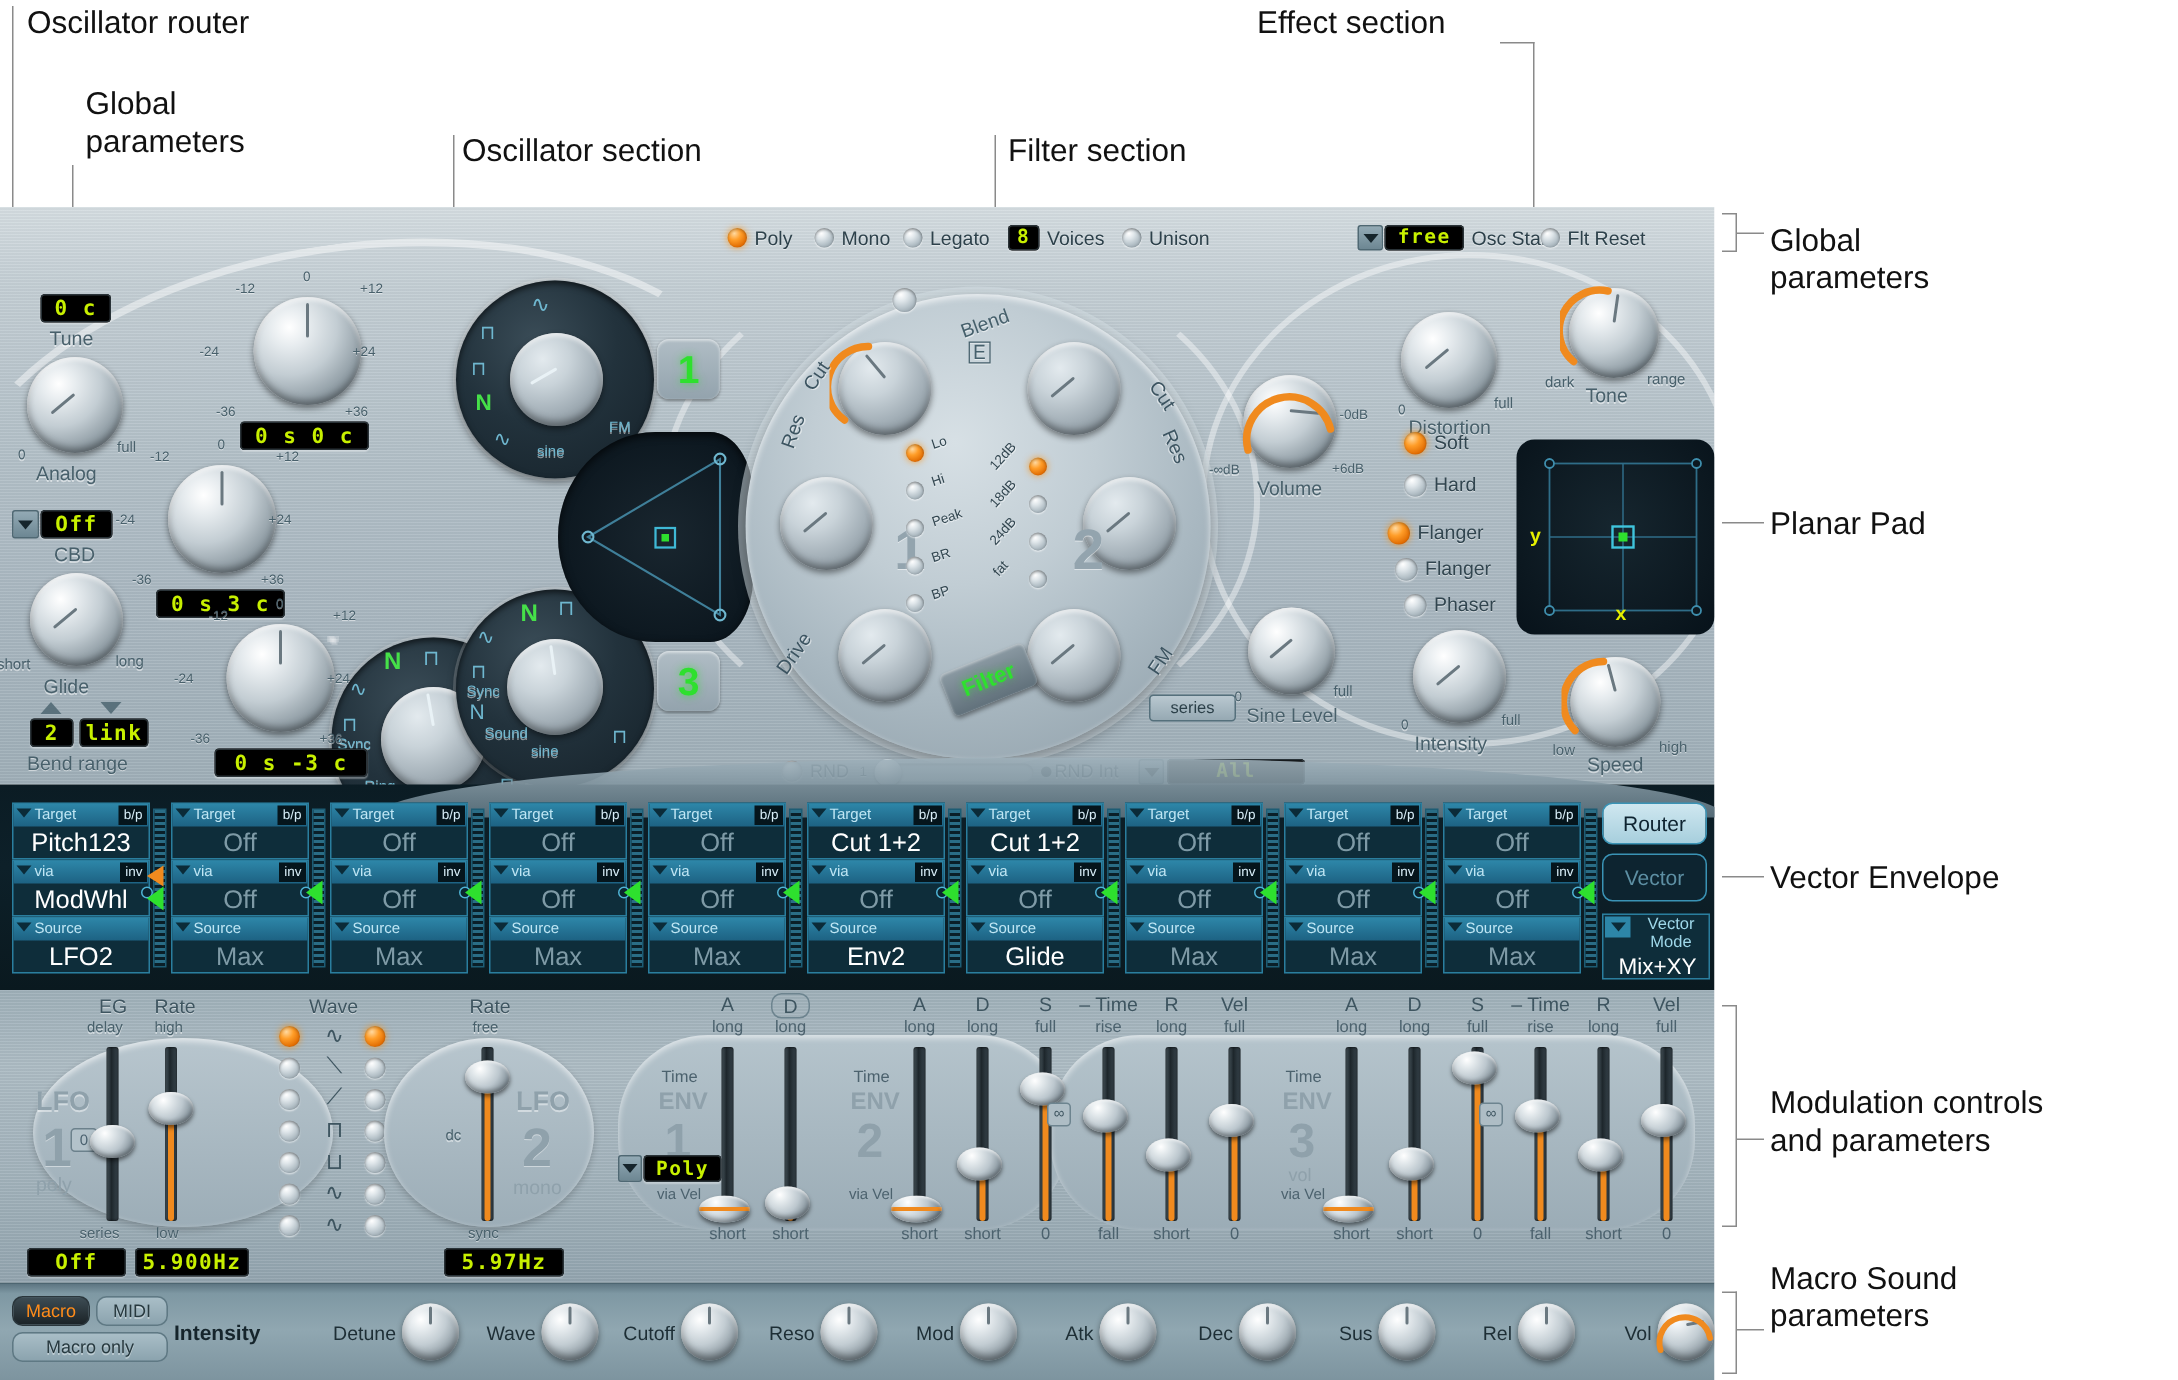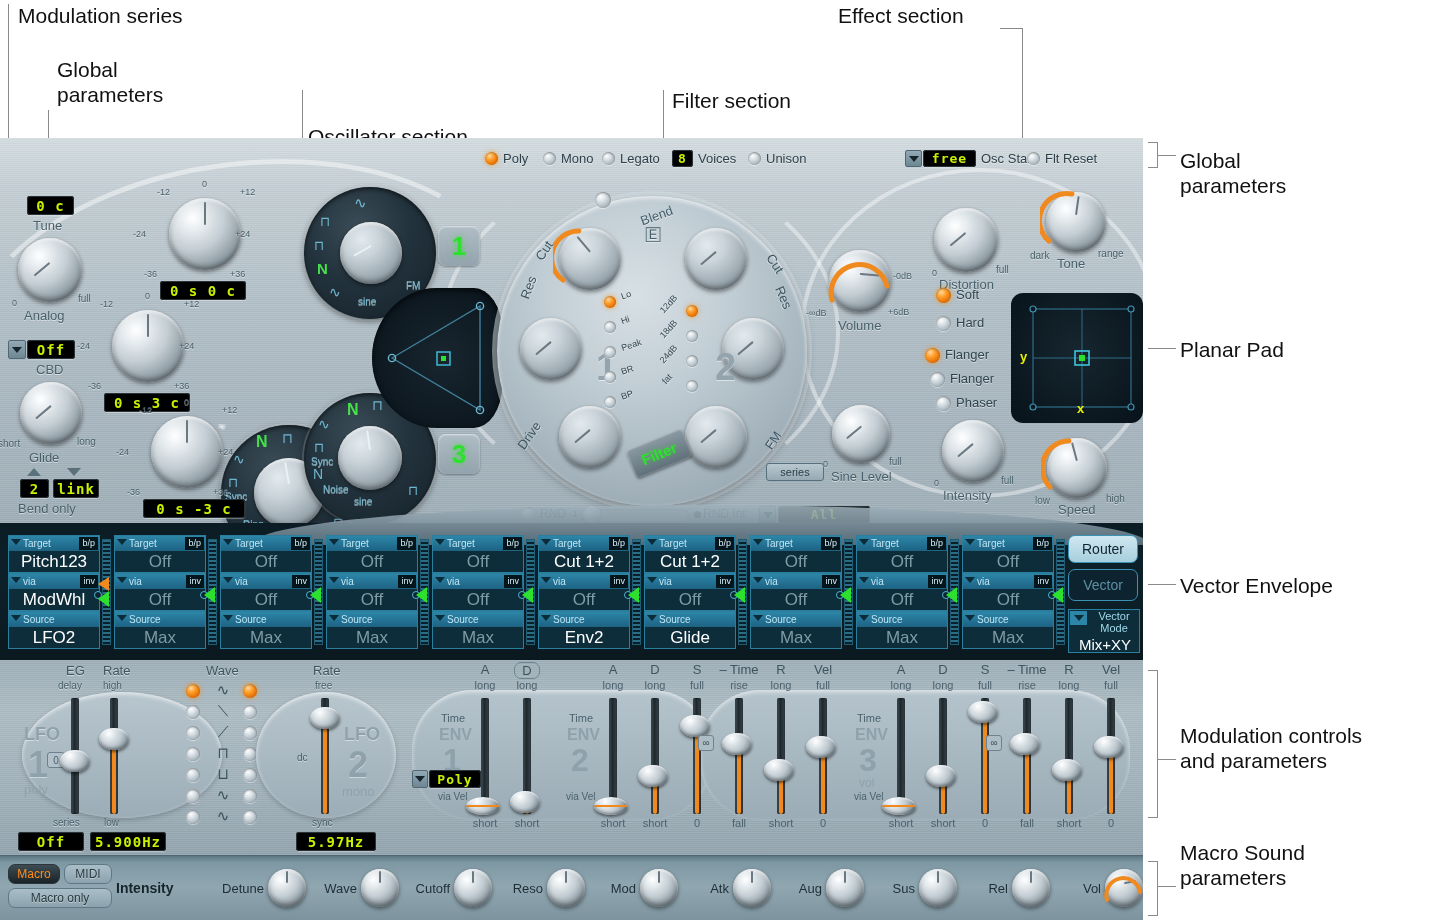--- a/index.html
+++ b/index.html
@@ -234,28 +234,28 @@
   .planar {
     position: absolute;
     background: radial-gradient(ellipse at 50% 45%, #16262f 0%, #0c1820 70%, #07121a 100%);
     border-radius: 12px;
   }
 </style>
 </head>
 <body>
 
 <div>
-  <div class="annot" style="left:18px; top:3px;">Modulation series</div>
+  <div class="annot" style="left:18px; top:3px;">Oscillator router</div>
   <div class="leader v" style="left:8px; top:4px; height:134px;"></div>
 
   <div class="annot" style="left:57px; top:57px;">Global
 parameters</div>
   <div class="leader v" style="left:48px; top:110px; height:28px;"></div>
 
-  <div class="annot" style="left:308px; top:88px;margin-top:36px;">Oscillator section</div>
+  <div class="annot" style="left:308px; top:88px;">Oscillator section</div>
   <div class="leader v" style="left:302px; top:90px; height:78px;"></div>
 
   <div class="annot" style="left:672px; top:88px;">Filter section</div>
   <div class="leader v" style="left:663px; top:90px; height:118px;"></div>
 
   <div class="annot" style="left:838px; top:3px;">Effect section</div>
   <div class="leader v" style="left:1022px; top:28px; height:152px;"></div>
   <div class="leader h" style="left:1000px; top:28px; width:23px;"></div>
 
   <div class="annot" style="left:1180px; top:148px;">Global
@@ -331,21 +331,21 @@
         <div class="ptr" style="transform:rotate(-130deg);"></div>
       </div>
       <div class="cap sm" style="left:-2px; top:300px;">short</div>
       <div class="cap sm" style="left:77px; top:298px;">long</div>
       <div class="cap" style="left:29px; top:312px; font-size:13px;">Glide</div>
 
       <div style="position:absolute;left:27px;top:330px;width:0;height:0;border-left:7px solid transparent;border-right:7px solid transparent;border-bottom:8px solid #5a717c;"></div>
       <div style="position:absolute;left:67px;top:330px;width:0;height:0;border-left:7px solid transparent;border-right:7px solid transparent;border-top:8px solid #5a717c;"></div>
       <div class="lcd" style="left:20px; top:341px; width:29px; height:19px; font-size:14px;">2</div>
       <div class="lcd" style="left:53px; top:341px; width:46px; height:19px; font-size:14px;">link</div>
-      <div class="cap" style="left:18px; top:363px; font-size:13px;">Bend only</div>
+      <div class="cap" style="left:18px; top:363px; font-size:13px;">Bend range</div>
     </div>
 
     <div>
       <div class="knob" style="left:169px; top:60px; width:72px; height:72px;">
         <div class="ptr" style="transform:rotate(0deg);"></div>
       </div>
       <div class="cap xs" style="left:202px; top:41px;">0</div>
       <div class="cap xs" style="left:157px; top:49px;">-12</div>
       <div class="cap xs" style="left:240px; top:49px;">+12</div>
       <div class="cap xs" style="left:133px; top:91px;">-24</div>
@@ -424,21 +424,21 @@
       <div class="oscdisc" style="left:304px; top:255px; width:132px; height:132px;"></div>
       <div class="knob dark" style="left:338px; top:288px; width:64px; height:64px;">
         <div class="ptr" style="transform:rotate(-8deg); background:#e9f2f6;"></div>
       </div>
       <div class="osclab grn" style="left:347px; top:263px; font-size:16px; font-weight:bold;">N</div>
       <div class="osclab" style="left:372px; top:259px; font-size:14px;">⊓</div>
       <div class="osclab" style="left:318px; top:278px; font-size:14px;">∿</div>
       <div class="osclab" style="left:314px; top:302px; font-size:13px;">⊓</div>
       <div class="cap sm" style="left:311px; top:318px; color:#6fb7cf;">Sync</div>
       <div class="osclab" style="left:313px; top:328px; font-size:14px;">Ν</div>
-      <div class="cap sm" style="left:323px; top:346px; color:#6fb7cf;">Noise</div>
+      <div class="cap sm" style="left:323px; top:346px; color:#6fb7cf;">Sound</div>
       <div class="cap sm" style="left:354px; top:358px; color:#6fb7cf;">sine</div>
       <div class="osclab" style="left:408px; top:345px; font-size:13px;">⊓</div>
 
       <div style="position:absolute;left:438px;top:296px;width:42px;height:40px;border-radius:8px;background:linear-gradient(180deg,#b0bdc5,#93a3ad);box-shadow:inset 0 1px 2px rgba(255,255,255,.6), 0 1px 2px rgba(0,0,0,.35);">
         <div style="color:#2ee02e;font-size:26px;font-weight:bold;text-align:center;line-height:40px;text-shadow:0 0 6px rgba(46,224,46,.7);">3</div>
       </div>
     </div>
 
     <div style="position:absolute;left:372px;top:150px;width:130px;height:140px;background:radial-gradient(ellipse at 55% 50%, #19262f 0%, #0d1820 70%, #08121a 100%);border-radius:50% 22% 22% 50%/50% 30% 30% 50%;box-shadow:inset 0 2px 6px rgba(0,0,0,.7);">
       <svg width="130" height="140">
@@ -1103,21 +1103,21 @@
           <div class="ptr" style="transform:rotate(0deg);"></div>
         </div>
         <div style="position: absolute; left: 584px; top: 25px; width: 52px; text-align: right; color: rgb(29, 46, 53); font-size: 13px;">Mod</div>
         <div class="knob" style="left: 640px; top: 13px; width: 38px; height: 38px;">
           <div class="ptr" style="transform:rotate(0deg);"></div>
         </div>
         <div style="position: absolute; left: 677px; top: 25px; width: 52px; text-align: right; color: rgb(29, 46, 53); font-size: 13px;">Atk</div>
         <div class="knob" style="left: 733px; top: 13px; width: 38px; height: 38px;">
           <div class="ptr" style="transform:rotate(0deg);"></div>
         </div>
-        <div style="position: absolute; left: 770px; top: 25px; width: 52px; text-align: right; color: rgb(29, 46, 53); font-size: 13px;">Aug</div>
+        <div style="position: absolute; left: 770px; top: 25px; width: 52px; text-align: right; color: rgb(29, 46, 53); font-size: 13px;">Dec</div>
         <div class="knob" style="left: 826px; top: 13px; width: 38px; height: 38px;">
           <div class="ptr" style="transform:rotate(0deg);"></div>
         </div>
         <div style="position: absolute; left: 863px; top: 25px; width: 52px; text-align: right; color: rgb(29, 46, 53); font-size: 13px;">Sus</div>
         <div class="knob" style="left: 919px; top: 13px; width: 38px; height: 38px;">
           <div class="ptr" style="transform:rotate(0deg);"></div>
         </div>
         <div style="position: absolute; left: 956px; top: 25px; width: 52px; text-align: right; color: rgb(29, 46, 53); font-size: 13px;">Rel</div>
         <div class="knob" style="left: 1012px; top: 13px; width: 38px; height: 38px;">
           <div class="ptr" style="transform:rotate(0deg);"></div>

